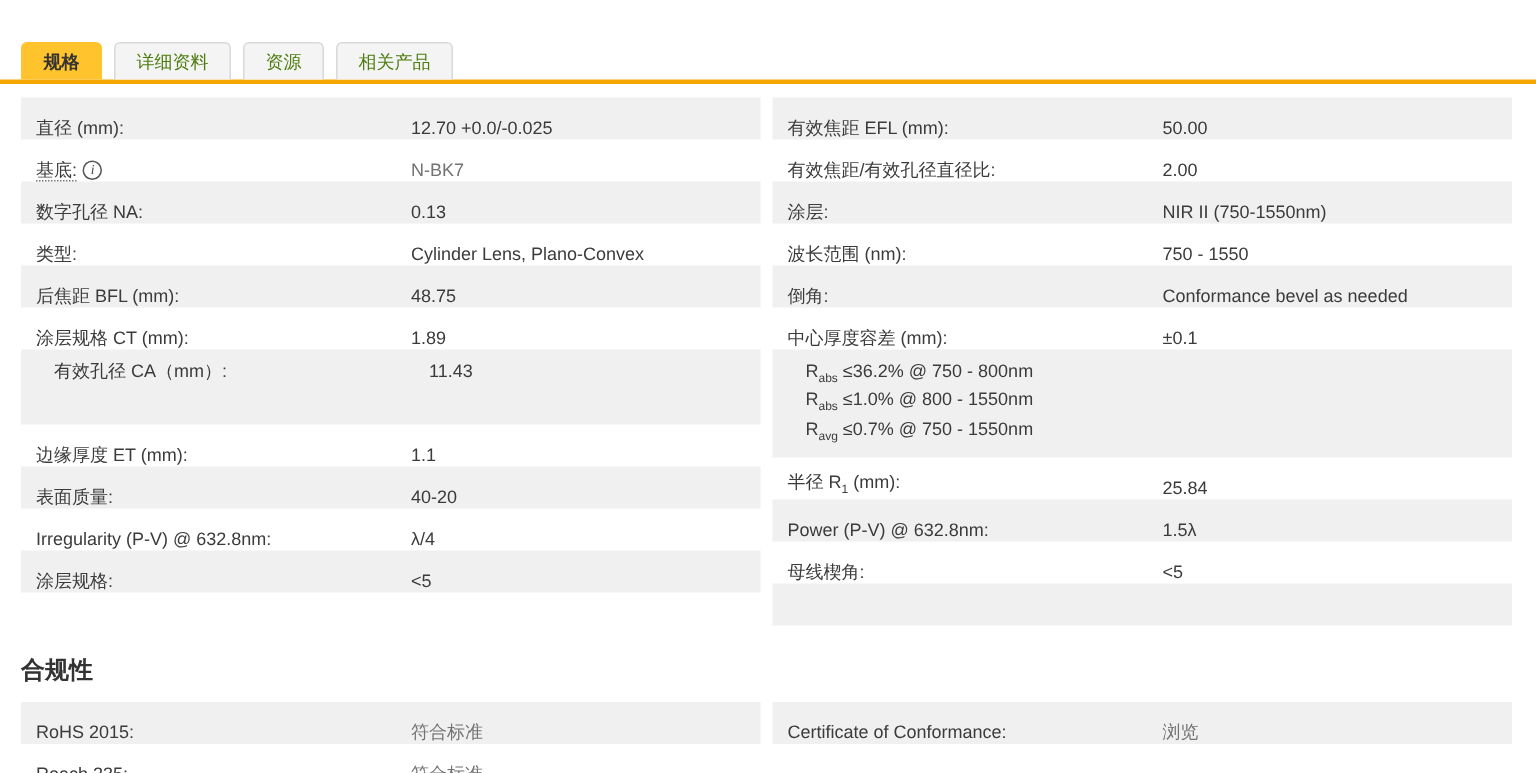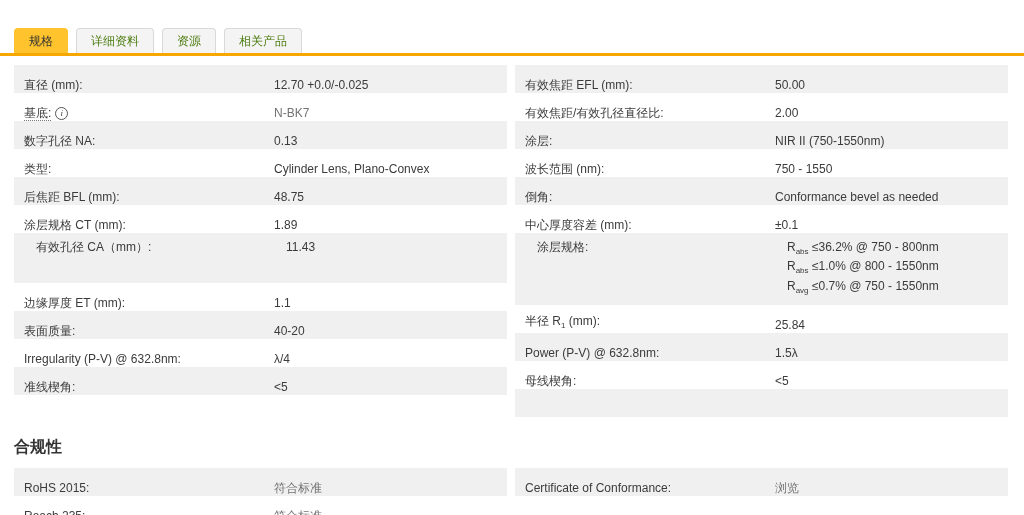--- a/index.html
+++ b/index.html
@@ -5,21 +5,21 @@
   * { margin:0; padding:0; box-sizing:border-box; }
   html,body { width:1024px; background:#fff; font-family:"Liberation Sans", sans-serif; color:#3b3b3b; }
   .page { width:1024px; min-height:515px; background:#fff; }
 
   
   .tabbar { padding:28px 0 0 14px; position:relative; }
   .tabs { display:flex; gap:8px; align-items:flex-end; }
   .tab { height:25px; display:flex; align-items:center; padding:0 14px; font-size:12px;
          border:1px solid #d9d9d9; border-bottom:none; border-radius:4px 4px 0 0;
          background:#f4f4f4; color:#4d7c0f; cursor:pointer; }
-  .tab.active { background:#ffc32d; border-color:#ffc32d; color:#333; font-weight:normal; }
+  .tab.active { background:#ffc32d; border-color:#ffc32d; color:#333; font-weight:bold; }
   .tab-underline { height:3px; background:#f7a800; width:1024px; margin-left:-14px; }
 
   
   .spec-wrap { display:flex; gap:8px; padding:9px 16px 0 14px; }
   .spec-table { flex:1; }
   .row { display:flex; align-items:flex-end; min-height:28px; font-size:12px; line-height:15px; }
   .row.gray { background:#f0f0f0; }
   .row.t { min-height:50px; align-items:flex-start; padding-top:7px; padding-bottom:7px;padding-left:12px; }
   .cell { padding:0 10px; }
   .label { width:250px; flex:0 0 250px; }
@@ -92,21 +92,21 @@
       </div>
       <div class="row gray">
         <div class="cell label">表面质量:</div>
         <div class="cell value">40-20</div>
       </div>
       <div class="row">
         <div class="cell label">Irregularity (P-V) @ 632.8nm:</div>
         <div class="cell value">λ/4</div>
       </div>
       <div class="row gray">
-        <div class="cell label">准线楔角:</div>
+        <div class="cell label">涂层规格:</div>
         <div class="cell value">&lt;5</div>
       </div>
     </div>
 
     <div class="spec-table">
       <div class="row gray">
         <div class="cell label">有效焦距 EFL (mm):</div>
         <div class="cell value">50.00</div>
       </div>
       <div class="row">
@@ -123,21 +123,20 @@
       </div>
       <div class="row gray">
         <div class="cell label">倒角:</div>
         <div class="cell value">Conformance bevel as needed</div>
       </div>
       <div class="row">
         <div class="cell label">中心厚度容差 (mm):</div>
         <div class="cell value">±0.1</div>
       </div>
       <div class="row gray t">
-        <div class="cell label">涂层规格:</div>
         <div class="cell value">
           <span class="vline"><span>R</span><sub>abs</sub><span> ≤36.2% @ 750 - 800nm</span></span>
           <span class="vline"><span>R</span><sub>abs</sub><span> ≤1.0% @ 800 - 1550nm</span></span>
           <span class="vline"><span>R</span><sub>avg</sub><span> ≤0.7% @ 750 - 1550nm</span></span>
         </div>
       </div>
       <div class="row">
         <div class="cell label"><span>半径 R</span><sub>1</sub><span> (mm):</span></div>
         <div class="cell value">25.84</div>
       </div>

